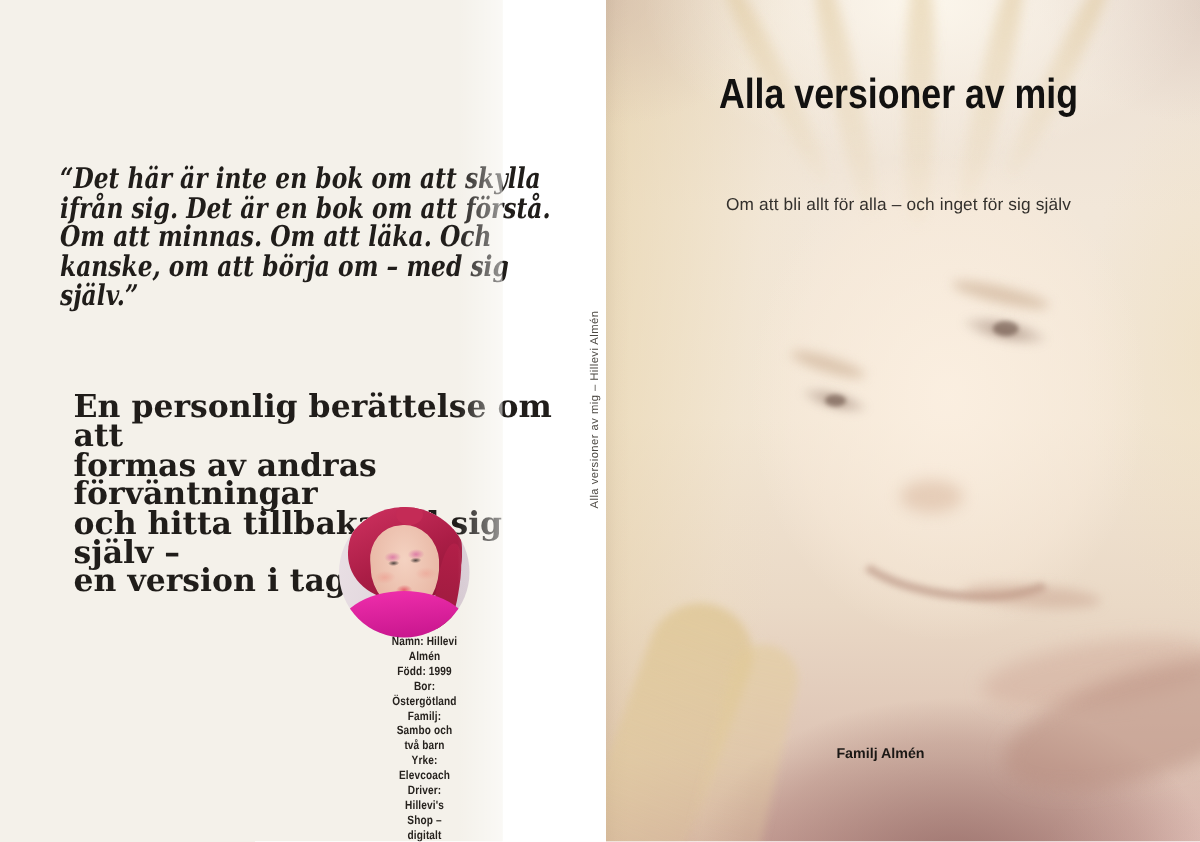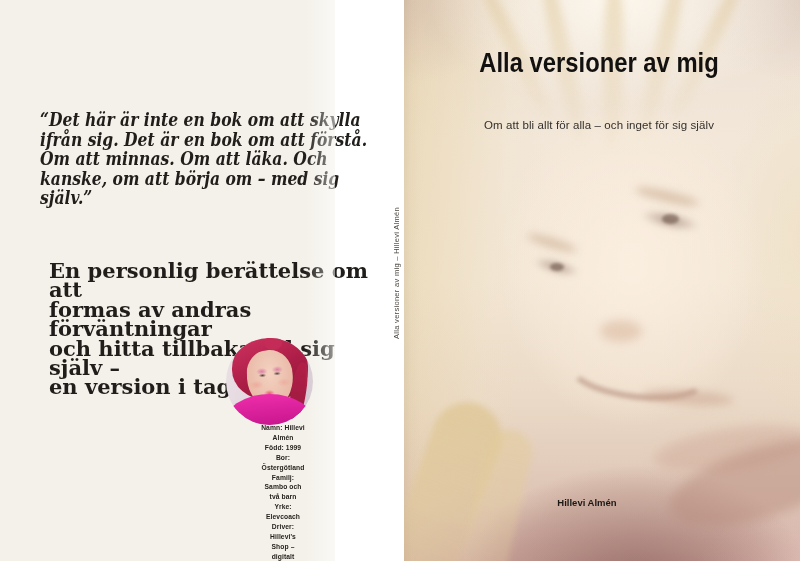--- a/index.html
+++ b/index.html
@@ -98,21 +98,21 @@
              background:rgba(184,140,126,0.5);transform:rotate(-17deg);}
   .strandbl{border-radius:40px;filter:blur(3px);}
   .strandbl.s1{left:4px;top:398px;width:70px;height:210px;transform:rotate(20deg);
                background:linear-gradient(rgba(220,194,138,0.65),rgba(230,210,160,0.25));}
   .strandbl.s2{left:68px;top:428px;width:46px;height:170px;transform:rotate(13deg);
                background:linear-gradient(rgba(226,203,152,0.55),rgba(233,214,170,0.2));}
 
   .title{left:0;right:17px;top:49px;margin:0;text-align:center;
          font-size:28px;font-weight:bold;line-height:1;color:#121110;
          transform:scaleX(0.85);letter-spacing:0;}
-  .subtitle{left:0;right:17px;top:115px;margin:4px;text-align:center;
+  .subtitle{left:0;right:17px;top:115px;margin:16px;text-align:center;
             font-size:11.5px;font-weight:normal;color:#33302c;letter-spacing:0.1px;}
   .front-author{left:183px;top:497px;margin:0;transform:translateX(-50%);
                 font-size:9.5px;font-weight:bold;color:#1b1815;white-space:nowrap;}
 </style>
 </head>
 <body>
 
 <div class="canvas">
 
   <section class="back">
@@ -163,16 +163,16 @@
     <div class="nose"></div>
     <div class="smile"></div>
     <div class="lipshade"></div>
     <div class="chinshade"></div>
     <div class="neckshade"></div>
     <div class="strandbl s1"></div>
     <div class="strandbl s2"></div>
 
     <h1 class="title">Alla versioner av mig</h1>
     <p class="subtitle">Om att bli allt för alla – och inget för sig själv</p>
-    <p class="front-author">Hillevi Almén</p>
+    <p class="front-author">Familj Almén</p>
   </section>
 
 </div>
 
 </body></html>

